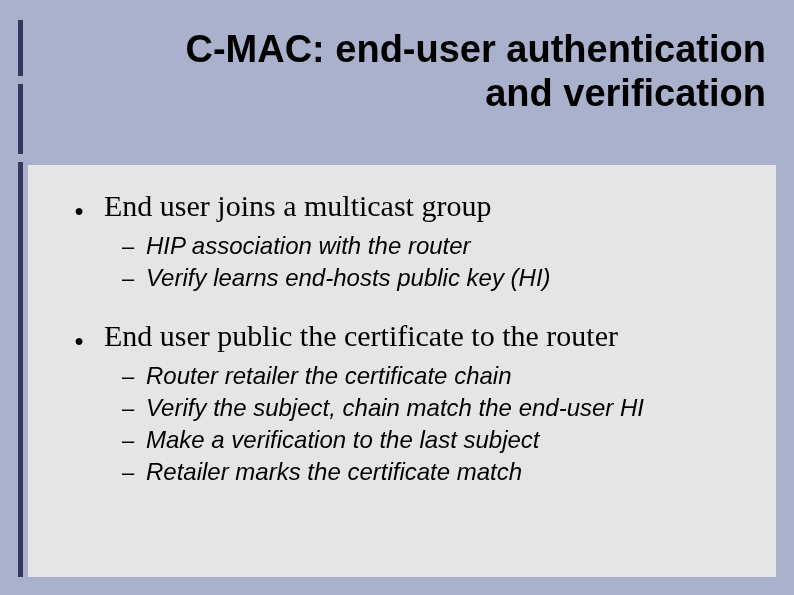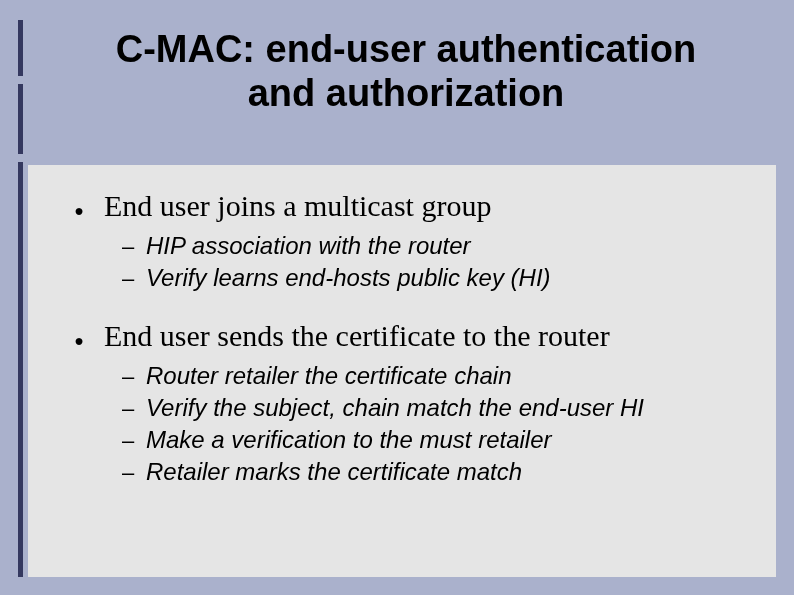--- a/index.html
+++ b/index.html
@@ -28,20 +28,21 @@
     left: 46px;
     top: 28px;
     width: 720px;
     text-align: center;
   }
   .title-area h1 {
     font-size: 38px;
     font-weight: bold;
     line-height: 1.15;
     letter-spacing: 0px;
+    text-align: right;
   }
   .content-area {
     position: absolute;
     left: 28px;
     top: 165px;
     width: 748px;
     height: 412px;
     background: #e5e5e5;
     padding: 22px 32px 20px 44px;
   }
@@ -90,21 +91,21 @@
 
 <div class="side-bars">
   <div class="bar" style="top:20px;height:56px;"></div>
   <div class="bar" style="top:84px;height:70px;"></div>
   <div class="bar" style="top:162px;height:415px;"></div>
 </div>
 
 <div class="title-area">
   <h1>
     <span>C-MAC: end-user authentication</span><br>
-    <span>and authorization</span>
+    <span>and verification</span>
   </h1>
 </div>
 
 <div class="content-area">
 
   <div class="bullet-row">
     <span class="bullet-dot">●</span>
     <span class="bullet-text">End user joins a multicast group</span>
   </div>
   <div class="sub-row">
@@ -113,32 +114,32 @@
   </div>
   <div class="sub-row">
     <span class="sub-dash">–</span>
     <span class="sub-text">Verify learns end-hosts public key (HI)</span>
   </div>
 
   <div class="group-gap"></div>
 
   <div class="bullet-row">
     <span class="bullet-dot">●</span>
-    <span class="bullet-text">End user sends the certificate to the router</span>
+    <span class="bullet-text">End user public the certificate to the router</span>
   </div>
   <div class="sub-row">
     <span class="sub-dash">–</span>
     <span class="sub-text">Router retailer the certificate chain</span>
   </div>
   <div class="sub-row">
     <span class="sub-dash">–</span>
     <span class="sub-text">Verify the subject, chain match the end-user HI</span>
   </div>
   <div class="sub-row">
     <span class="sub-dash">–</span>
-    <span class="sub-text">Make a verification to the must retailer</span>
+    <span class="sub-text">Make a verification to the last subject</span>
   </div>
   <div class="sub-row">
     <span class="sub-dash">–</span>
     <span class="sub-text">Retailer marks the certificate match</span>
   </div>
 
 </div>
 
 </body></html>

